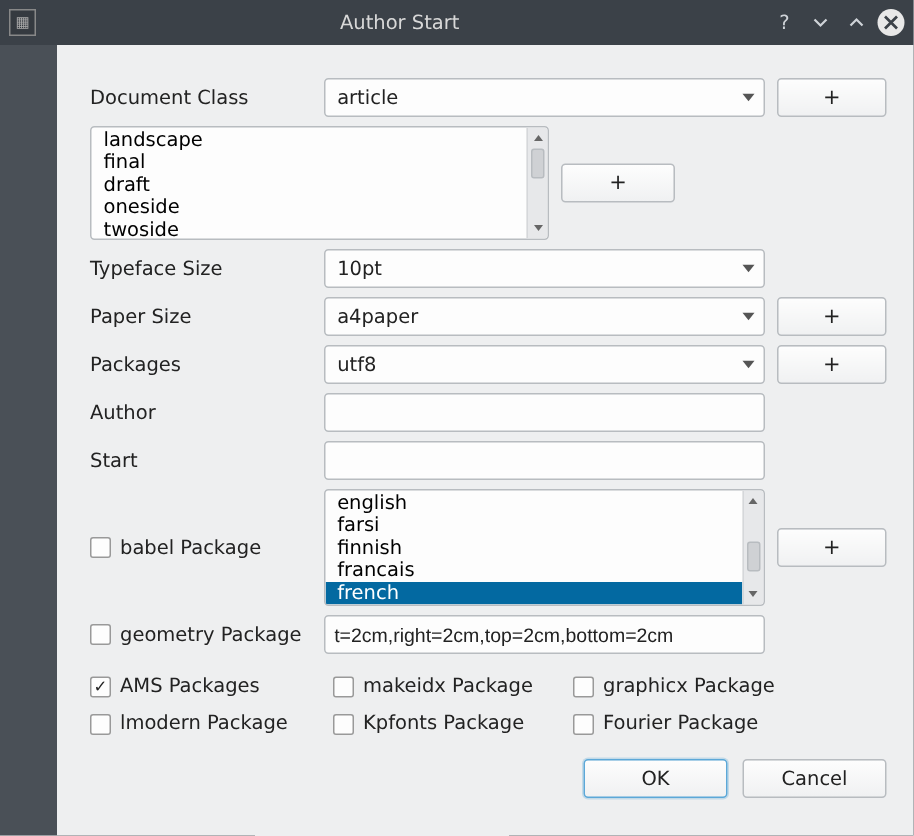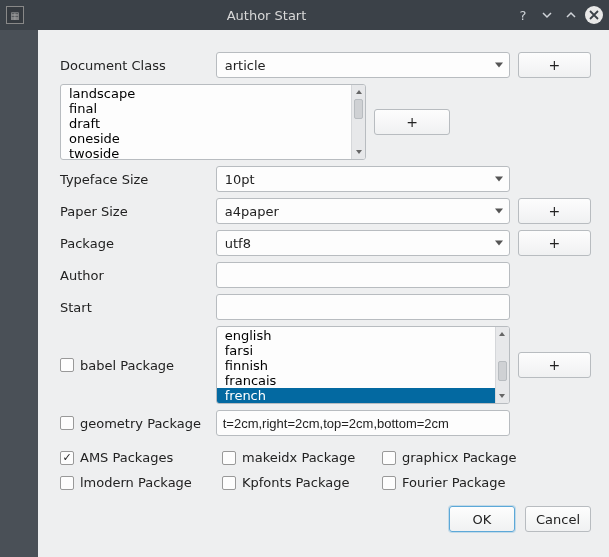--- a/index.html
+++ b/index.html
@@ -205,21 +205,21 @@
   color: #222;
   font-size: 13px;
 }
 .footer {
   display: flex;
   justify-content: flex-end;
   gap: 10px;
   margin-top: 16px;
 }
 .footer .btn {
-  width: 66px;
+  width: 96px;
   height: 26px;
   font-size: 13px;
 }
 .footer .btn.primary {
   border: 1px solid #5ca8d8;
   box-shadow: 0 0 0 1px rgba(92,168,216,0.3);
 }
 .geom-input {
   font-size: 13px;
   color: #9a9a9a;
@@ -305,21 +305,21 @@
           <span>a4paper</span>
           <span class="chevron"></span>
         </div>
       </div>
       <div class="plus-col">
         <div class="btn">+</div>
       </div>
     </div>
 
     <div class="row">
-      <div class="label-col">Package</div>
+      <div class="label-col">Packages</div>
       <div class="control-col">
         <div class="combo">
           <span>utf8</span>
           <span class="chevron"></span>
         </div>
       </div>
       <div class="plus-col">
         <div class="btn">+</div>
       </div>
     </div>

